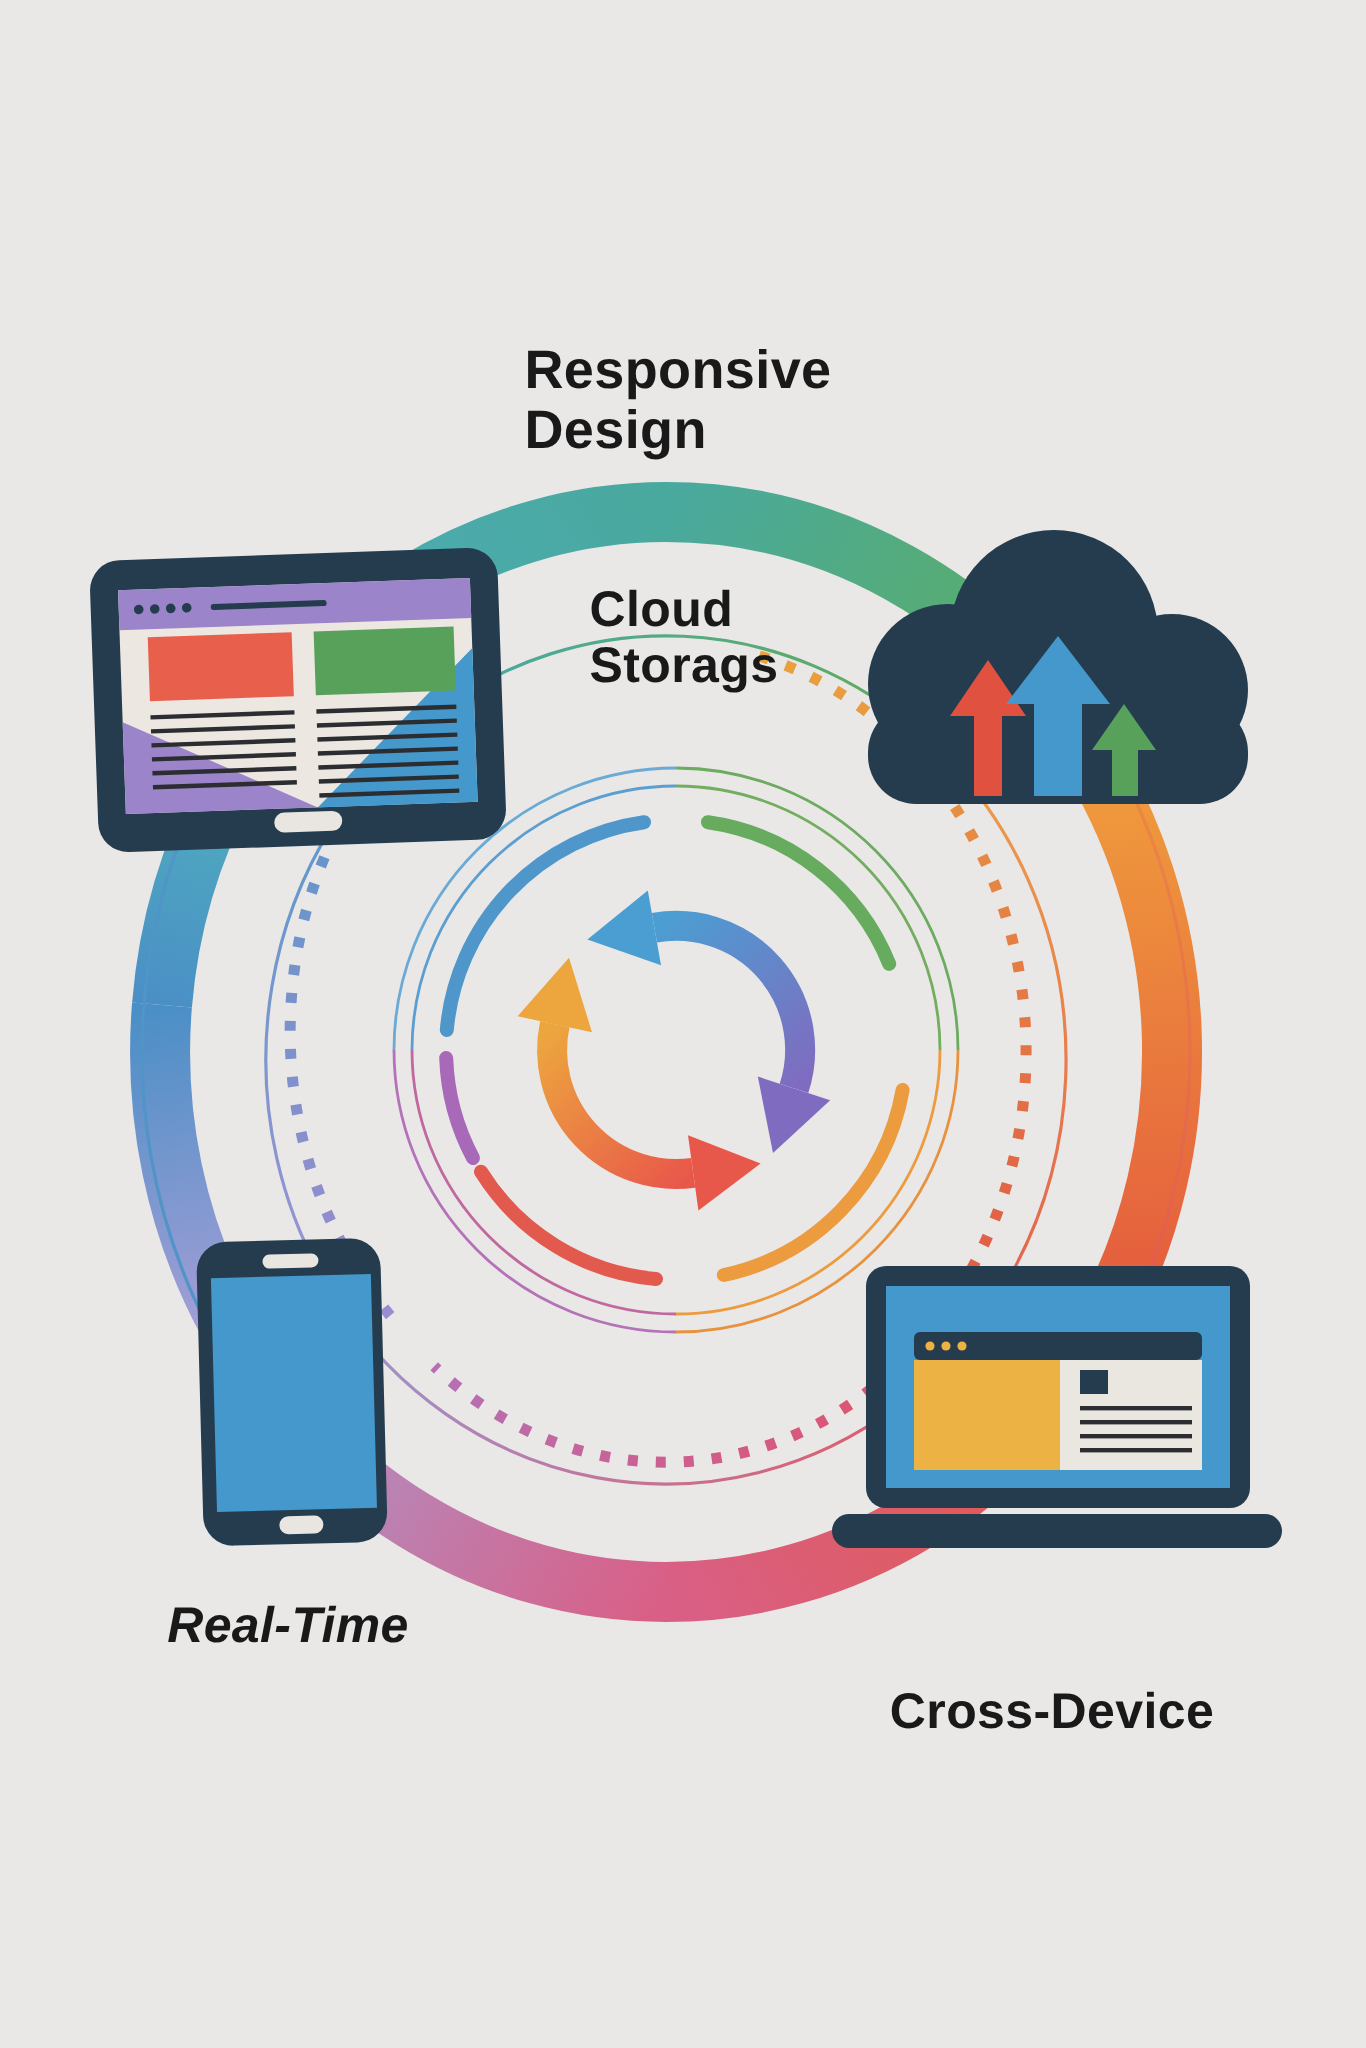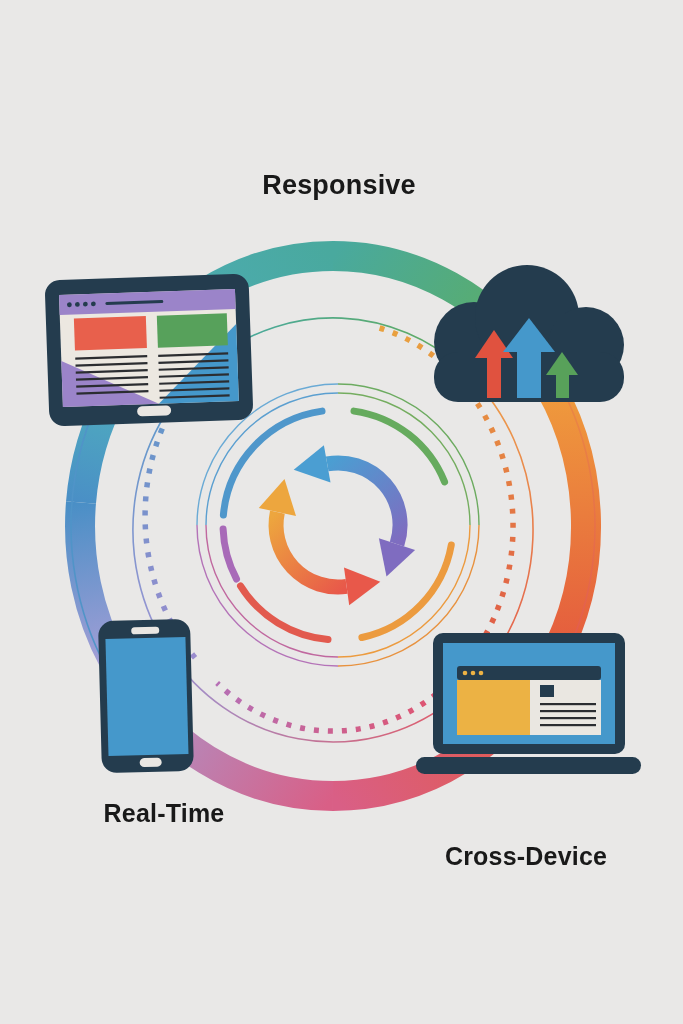--- a/index.html
+++ b/index.html
@@ -231,24 +231,29 @@
         <rect x="540" y="717" width="56" height="2.2"></rect>
             <rect x="540" y="724" width="56" height="2.2"></rect>
       </g>
     </g>
     <rect x="416" y="757" width="225" height="17" rx="8.5" fill="#243c4e"></rect>
   </g>
 </svg>
 
   <div class="diagram-label lbl-lg" style="left:339px;top:170px;">
     <span>Responsive</span>
-  </div>
-
-
-  <div class="diagram-label lbl-md" style="left:164px;top:799px;">
+    <span>Design</span>
+  </div>
+
+  <div class="diagram-label lbl-md" style="left:342px;top:291px;">
+    <span>Cloud</span>
+    <span>Storags</span>
+  </div>
+
+  <div class="diagram-label lbl-md" style="left:144px;top:799px;font-style:italic;">
     <span>Real-Time</span>
   </div>
 
   <div class="diagram-label lbl-md" style="left:526px;top:842px;">
     <span>Cross-Device</span>
   </div>
 
 </div>
 
 </body></html>

